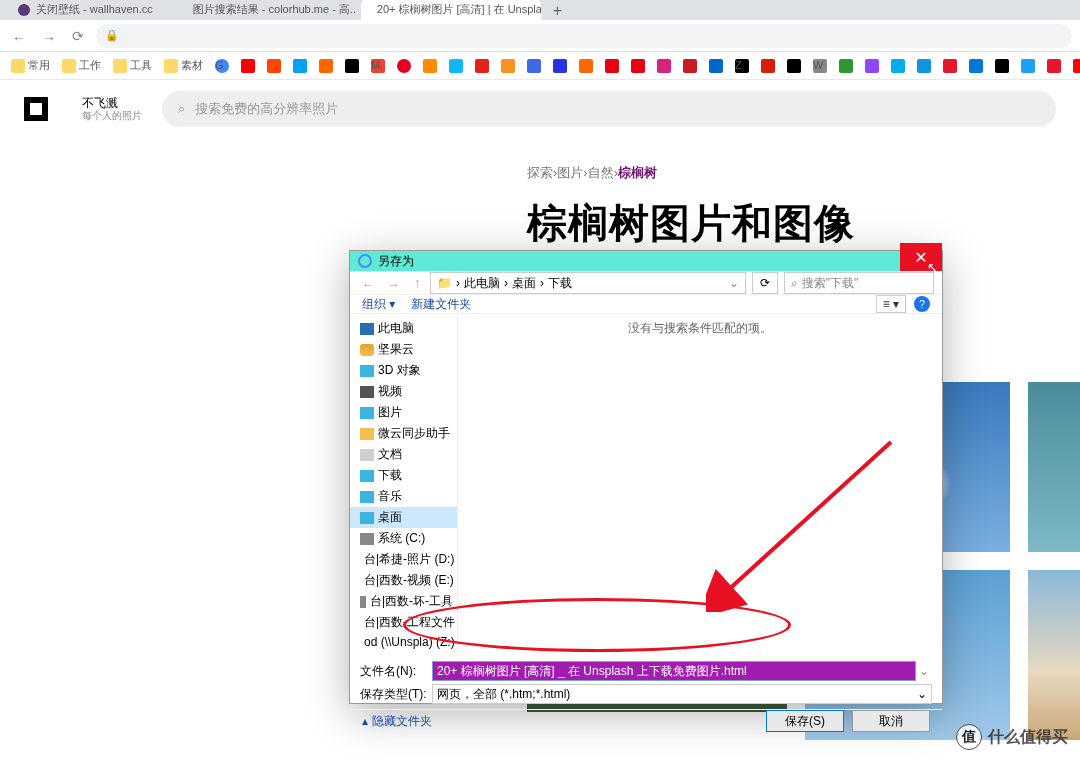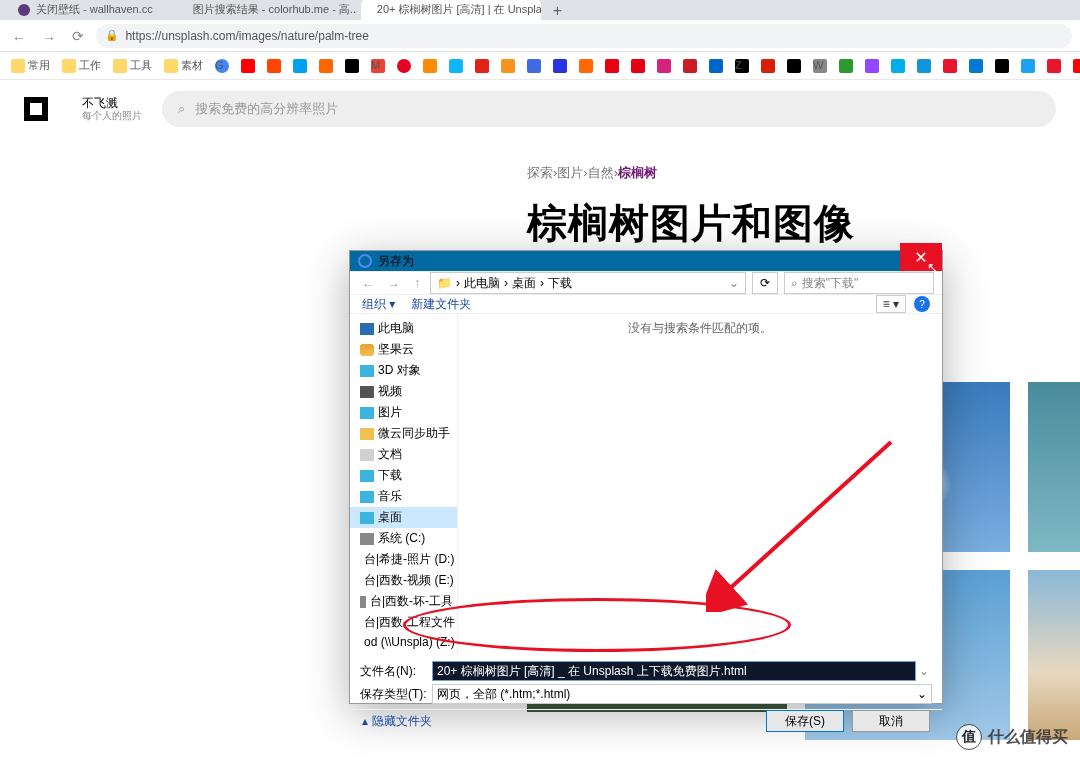--- a/index.html
+++ b/index.html
@@ -48,21 +48,21 @@
 .grid .c2 { background: linear-gradient(#3a7abd,#79aee0); position:relative;}
 .grid .c2::before{content:"";position:absolute;inset:0;background:
  radial-gradient(circle at 30% 40%, #fff 0%, transparent 12%),
  radial-gradient(circle at 60% 60%, #f4f4f4 0%, transparent 15%);}
 .grid .c3 { background: linear-gradient(#4a8c9c,#7db8c4); }
 .grid .c5 { grid-column:2; background: linear-gradient(#5a9fd4,#a0c8e8); }
 .grid .c6 { grid-column:3; background: linear-gradient(180deg,#8ab8d8 0%,#e8d8c0 60%,#c8a878 100%); }
 
 
 .dialog { position: absolute; left: 349px; top: 250px; width: 594px; height: 454px; background: #fff; border: 1px solid #999; box-shadow: 0 10px 40px rgba(0,0,0,.3); display: flex; flex-direction: column; font-size: 12px; }
-.dlg-title { height: 30px; background: #0369a1; display: flex; align-items: center; padding: 0 8px; }
+.dlg-title { height: 30px; background: #5eead4; display: flex; align-items: center; padding: 0 8px; }
 .dlg-title .ico { width: 14px; height: 14px; border-radius: 50%; border: 2px solid #4c8bf5; margin-right: 6px; }
 .dlg-title .ttl { flex: 1; }
 .dlg-title .close { width: 42px; height: 28px; background: #e81123; color: #fff; display: flex; align-items: center; justify-content: center; font-size: 16px; margin: -8px -8px 0 0; position:relative;}
 .dlg-title .close .cursor{position:absolute;right:4px;bottom:-4px;color:#fff;font-size:13px;}
 
 .dlg-path { height: 34px; border-top: 1px solid #eee; border-bottom: 1px solid #eee; display: flex; align-items: center; padding: 0 8px; gap: 6px; }
 .dlg-path .arr { color: #999; padding: 0 4px; }
 .dlg-path .path-box { flex: 1; border: 1px solid #ccc; height: 22px; display: flex; align-items: center; padding: 0 6px; gap: 4px; }
 .dlg-path .refresh { border: 1px solid #ccc; width: 26px; height: 22px; display: flex; align-items: center; justify-content: center; }
 .dlg-path .search-path { border: 1px solid #ccc; width: 150px; height: 22px; display: flex; align-items: center; padding: 0 6px; color: #888; gap: 4px; }
@@ -81,21 +81,21 @@
 .ni-3d{background:#3cb4e0;} .ni-vid{background:#555;} .ni-pic{background:#3cb4e0;} 
 .ni-wy{background:#f0c050;} .ni-doc{background:#d0d0d0;} .ni-dl{background:#3cb4e0;} 
 .ni-mus{background:#3cb4e0;} .ni-desk{background:#3cb4e0;} .ni-drv{background:#888;}
 
 .dlg-files { flex: 1; display: flex; align-items: flex-start; justify-content: center; padding-top: 6px; color: #666; }
 
 .dlg-fields { padding: 6px 10px 2px 10px; }
 .dlg-fields .row { display: flex; align-items: center; margin-bottom: 3px; }
 .dlg-fields .lbl { width: 72px; text-align: left; padding-right: 4px; }
 .dlg-fields .inp { flex: 1; border: 1px solid #7a9fd4; height: 20px; padding: 0 4px; background: #fff; display: flex; align-items: center; }
-.dlg-fields .inp.sel-text { background: #0f172a; color: #fff; }
+.dlg-fields .inp.sel-text { background: #a21caf; color: #fff; }
 .dlg-fields .combo { flex: 1; border: 1px solid #ccc; height: 20px; padding: 0 4px; display: flex; align-items: center; justify-content: space-between; }
 
 .dlg-footer { height: 40px; border-top: 1px solid #eee; display: flex; align-items: center; padding: 0 12px; gap: 10px; }
 .dlg-footer .hide { color: #1a4aa8; display:flex;align-items:center;gap:4px;}
 .dlg-footer .btns { margin-left: auto; display: flex; gap: 8px; }
 .dlg-footer button { width: 78px; height: 22px; border: 1px solid #999; background: #e8e8e8; font-size: 12px; }
 .dlg-footer button.primary { border: 1px solid #0078d4; }
 
 
 .anno-ellipse { position: absolute; left: 403px; top: 598px; width: 388px; height: 54px; border: 3px solid #e81123; border-radius: 50%; pointer-events: none; z-index: 50; }
@@ -124,21 +124,20 @@
     </div>
   <div class="add-tab">+</div>
 </div>
 
 <div class="addr-bar">
   <span class="nav-btn">←</span>
   <span class="nav-btn">→</span>
   <span class="nav-btn">⟳</span>
   <div class="url-box">
     <span class="lock">🔒</span>
-    <span>https://unsplash.com/images/nature/palm-tree</span>
   </div>
 </div>
 
 <div class="bookmarks">
   <div class="bm">
       <span class="ico fold"></span>
       <span>常用</span>
     </div>
   <div class="bm">
       <span class="ico fold"></span>

